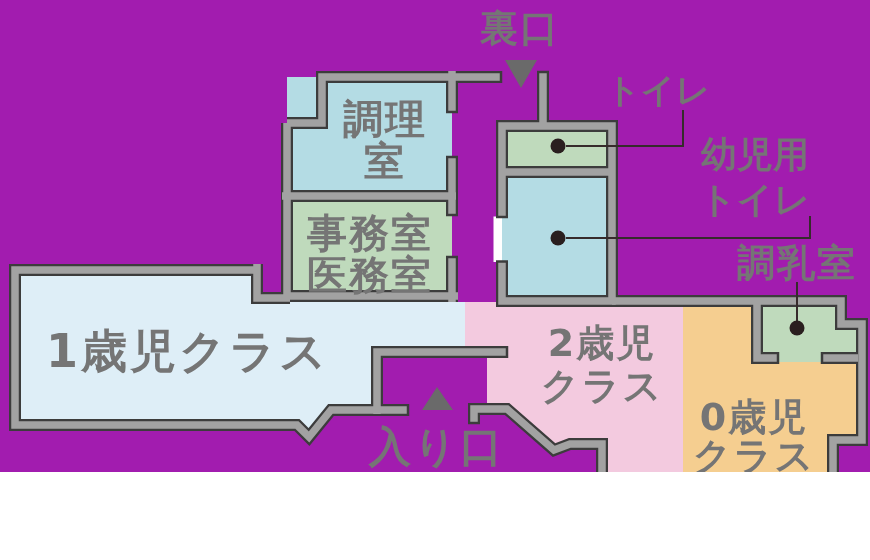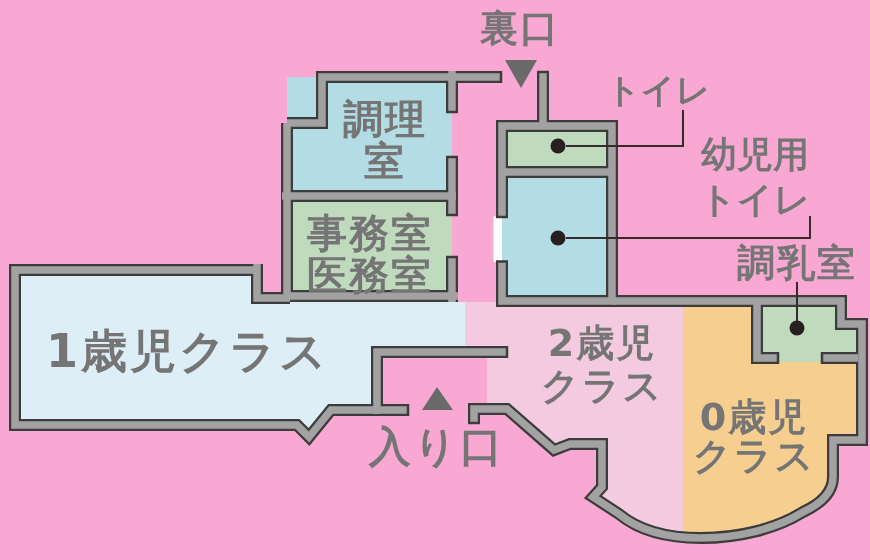--- a/index.html
+++ b/index.html
@@ -1,16 +1,16 @@
 <!DOCTYPE html>
 <html><head>
 <meta charset="utf-8">
 <style>
   html,body{margin:0;padding:0;background:#fff;}
-  .stage{width:870px;height:560px;position:relative;background:#f9a8d4;overflow:hidden;}
+  .stage{width:870px;height:472px;position:relative;background:#a21caf;overflow:hidden;}
   svg{display:block;}
   .lbl{font-family:"DejaVu Sans",sans-serif;fill:#757575;font-weight:600;}
   .s34{font-size:34px;}
   .s36{font-size:36px;}
   .s38{font-size:38px;letter-spacing:2px;}
   .s40{font-size:40px;letter-spacing:2px;}
   .s42{font-size:42px;letter-spacing:3px;}
   .s46{font-size:46px;letter-spacing:3px;}
   .wall-dark{fill:none;stroke:#3C3C3C;stroke-width:12;stroke-linecap:butt;stroke-linejoin:miter;}
   .wall-core{fill:none;stroke:#A2A2A2;stroke-width:7.5;stroke-linecap:butt;stroke-linejoin:miter;}

